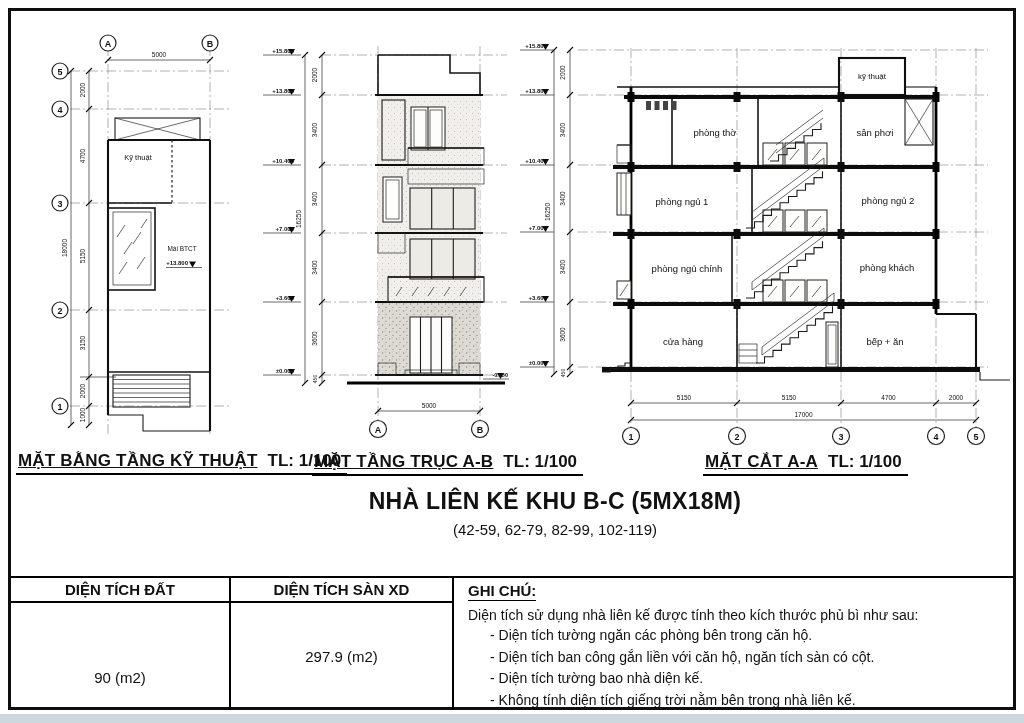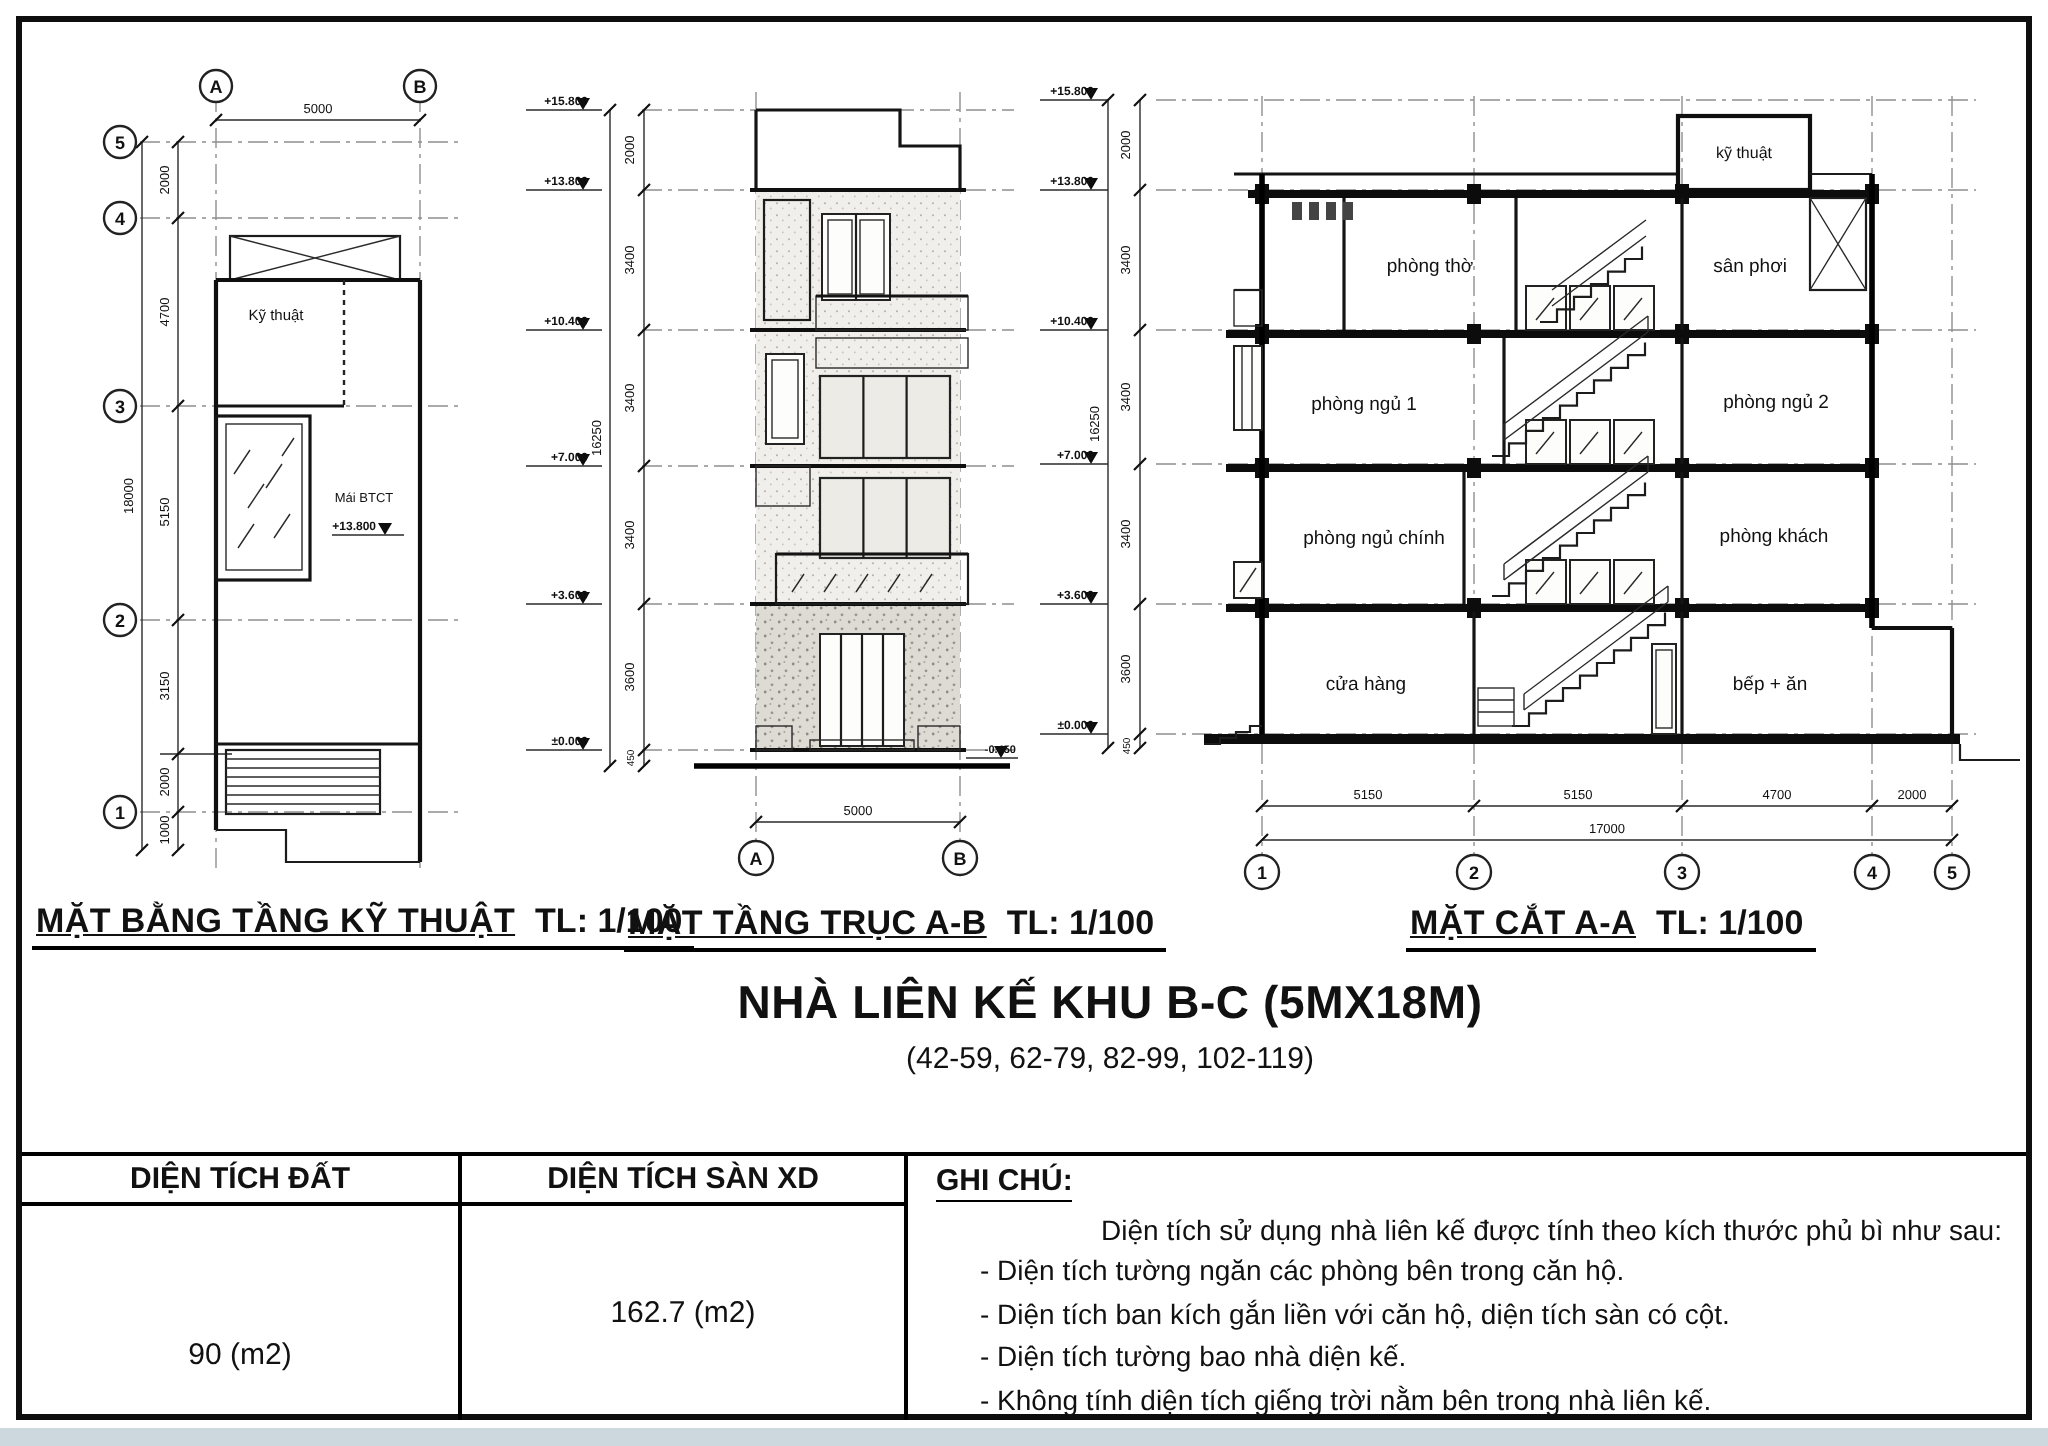--- a/index.html
+++ b/index.html
@@ -43,21 +43,21 @@
   .btable{position:absolute;left:11px;right:11px;top:576px;bottom:13px;
           border-top:2px solid #000;display:flex;}
   .bcell{border-right:2px solid #000;display:flex;flex-direction:column;}
   .bcell.c1{width:218px;gap:41px;} .bcell.c2{width:221px;}
   .bhead{height:23px;border-bottom:2px solid #000;display:flex;align-items:center;
          justify-content:center;font-size:15px;font-weight:bold;}
   .bval{flex:1;display:flex;align-items:center;justify-content:center;font-size:15px;}
   .bnotes{flex:1;padding:4px 12px 0 14px;}
   .gh{font-size:15px;font-weight:bold;display:inline-block;border-bottom:1.5px solid #000;
       padding-bottom:1px;margin-bottom:4px;}
-  .nintro{font-size:14px;margin:2px 0 2px 0;text-align:right;}
+  .nintro{font-size:14px;margin:2px 0 2px 0;}
   .nline{font-size:14px;line-height:1.55;padding-left:22px;}
 </style>
 </head>
 <body>
 
 <div class="sheet">
  <div class="frame"></div>
 
  <svg class="view plan" width="230" height="425" viewBox="0 0 230 425">
   <defs>
@@ -417,26 +417,26 @@
  <div class="main-title">NHÀ LIÊN KẾ KHU B-C (5MX18M)</div>
  <div class="subtitle">(42-59, 62-79, 82-99, 102-119)</div>
 
  <div class="btable">
    <div class="bcell c1">
      <div class="bhead">DIỆN TÍCH ĐẤT</div>
      <div class="bval">90 (m2)</div>
    </div>
    <div class="bcell c2">
      <div class="bhead">DIỆN TÍCH SÀN XD</div>
-     <div class="bval">162.7 (m2)</div>
+     <div class="bval">297.9 (m2)</div>
    </div>
    <div class="bnotes">
      <span class="gh">GHI CHÚ:</span>
      <div class="nintro">Diện tích sử dụng nhà liên kế được tính theo kích thước phủ bì như sau:</div>
      <div class="nline">- Diện tích tường ngăn các phòng bên trong căn hộ.</div>
-     <div class="nline">- Diện tích ban kích gắn liền với căn hộ, diện tích sàn có cột.</div>
+     <div class="nline">- Diện tích ban công gắn liền với căn hộ, ngăn tích sàn có cột.</div>
      <div class="nline">- Diện tích tường bao nhà diện kế.</div>
      <div class="nline">- Không tính diện tích giếng trời nằm bên trong nhà liên kế.</div>
    </div>
  </div>
 
  <div class="edge-strip"></div>
 </div>
 
 </body></html>

